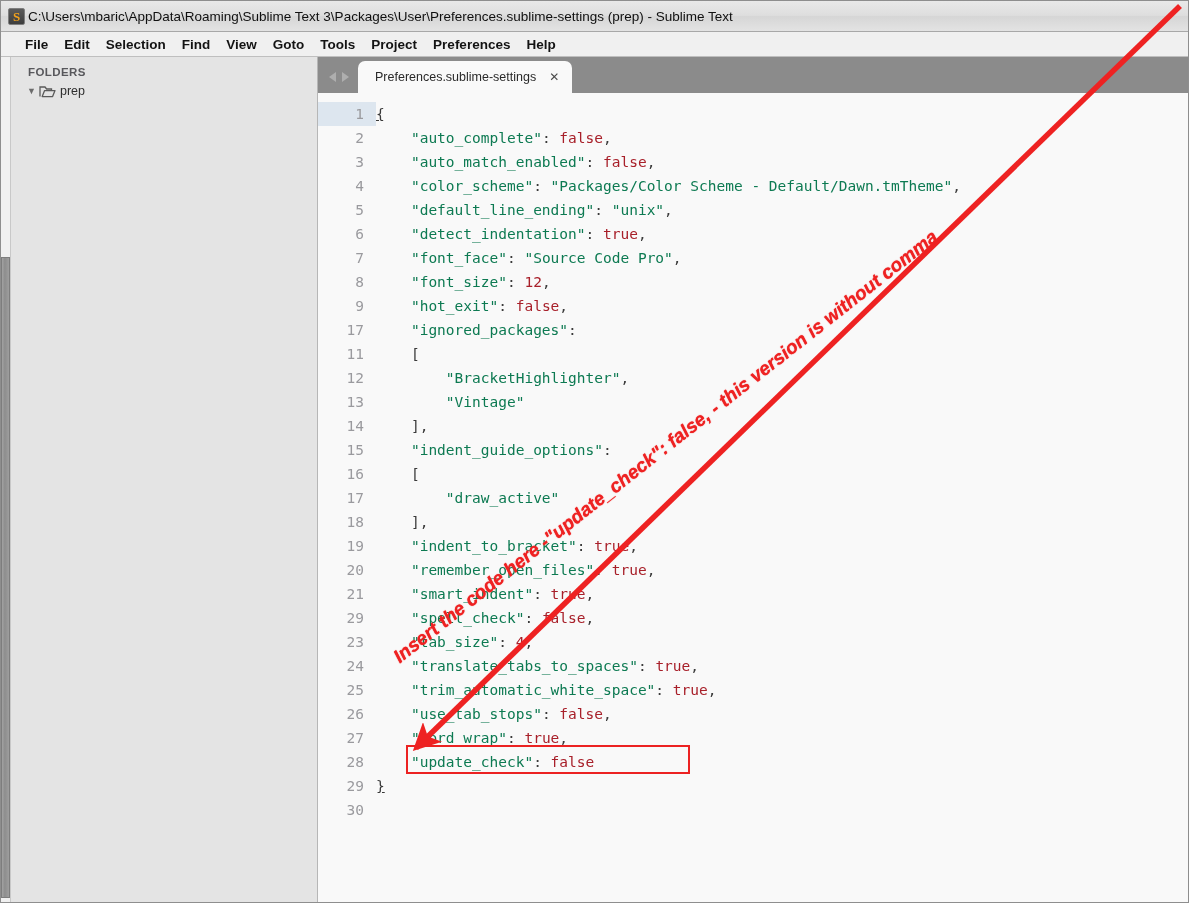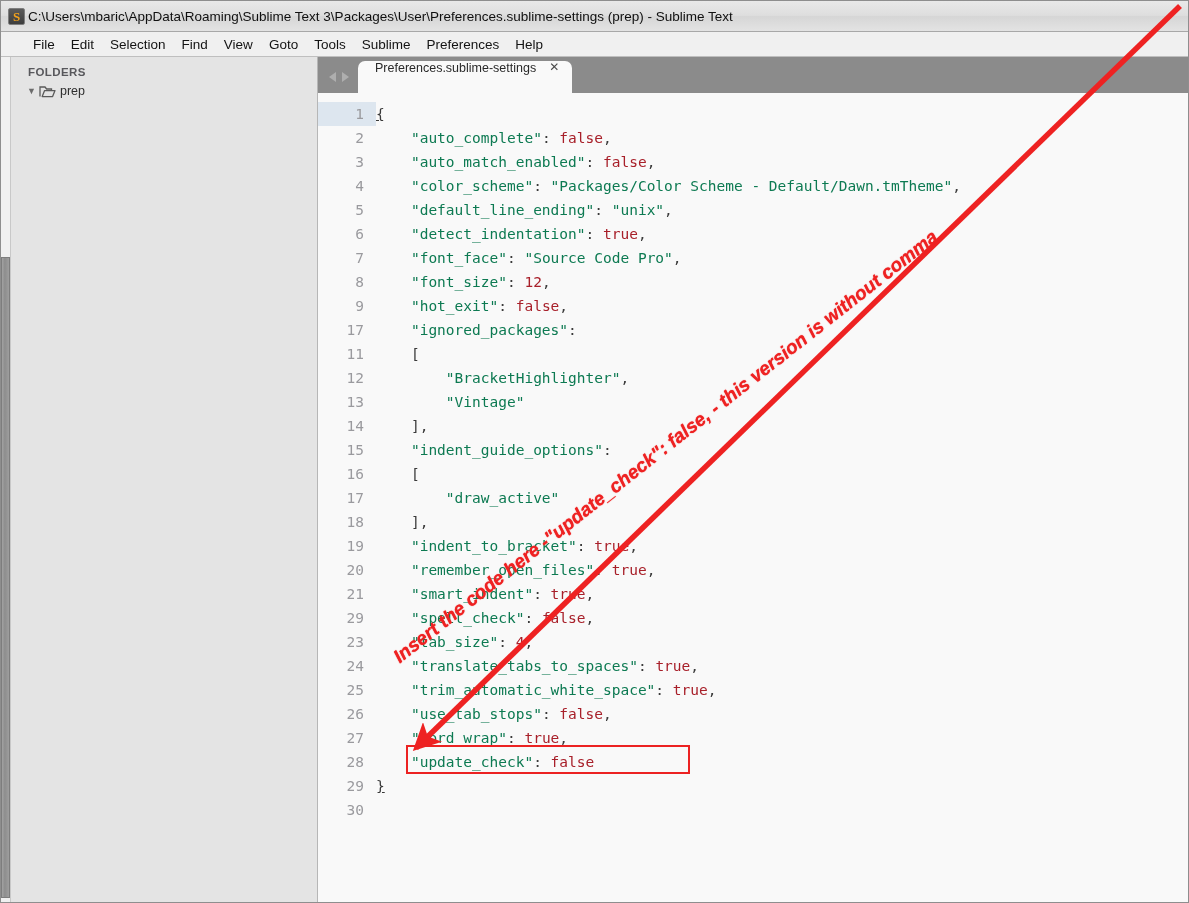--- a/index.html
+++ b/index.html
@@ -59,22 +59,23 @@
   }
 
   
   #menu-bar {
     height: 25px;
     flex: 0 0 25px;
     background: #f0f0f0;
     border-bottom: 1px solid #bfbfbf;
     display: flex;
     align-items: center;
-    padding-left: 24px;
-    box-sizing: border-box;
+    padding-left: 16px;
+    box-sizing: border-box;
+    font-weight: bold;
   }
   .menu-item {
     font-size: 13.5px;
     color: #131313;
     padding: 2px 8px;
     white-space: nowrap;
     cursor: default;
   }
 
   
@@ -174,20 +175,21 @@
     border-bottom: 5px solid transparent;
     cursor: default;
   }
   .tab-arrow.left  { border-right: 7px solid #aeaeae; }
   .tab-arrow.right { border-left: 7px solid #aeaeae; }
 
   .tab {
     height: 32px;
     background: #f9f9f9;
     display: flex;
+    align-items: center;
     padding: 0 13px 0 17px;
     font-size: 12.5px;
     color: #2a2a2a;
     border-radius: 7px 7px 0 0;
     position: relative;
     white-space: nowrap;
     cursor: default;
   }
   .tab-close {
     margin-left: 13px;
@@ -277,21 +279,21 @@
   </div>
 
   <div id="menu-bar">
       <div class="menu-item">File</div>
       <div class="menu-item">Edit</div>
       <div class="menu-item">Selection</div>
       <div class="menu-item">Find</div>
       <div class="menu-item">View</div>
       <div class="menu-item">Goto</div>
       <div class="menu-item">Tools</div>
-      <div class="menu-item">Sublime</div>
+      <div class="menu-item">Project</div>
       <div class="menu-item">Preferences</div>
       <div class="menu-item">Help</div>
     </div>
 
   <div id="window-body">
 
     <div id="left-rail">
       <div id="left-rail-thumb"></div>
     </div>
 

